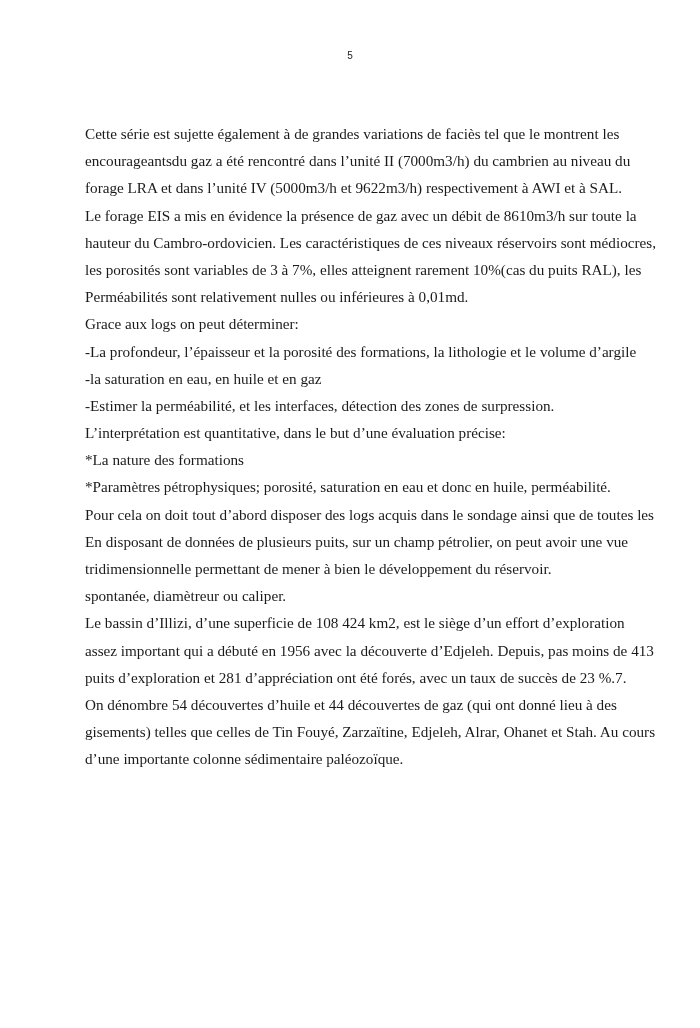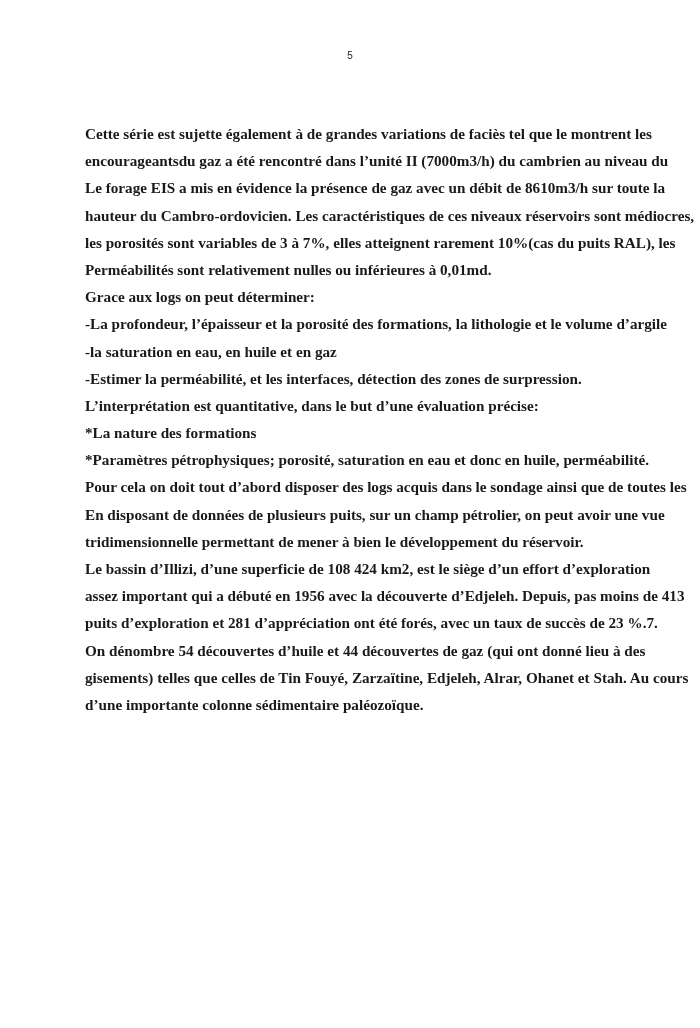--- a/index.html
+++ b/index.html
@@ -33,48 +33,49 @@
       font-size: 15.2px;
       line-height: 27.2px;
     }
     .line {
       display: block;
       height: 27.2px;
       white-space: nowrap;
       text-align: justify;
       text-align-last: justify;
       overflow: visible;
-      font-weight: bold;
     }
     .line.last {
       text-align: left;
       text-align-last: left;
     }
   </style>
 </head>
 <body>
 
 <div class="page-number">5</div>
 
 <div class="body-text" id="body-text">
     <span class="line">Cette série est sujette également à de grandes variations de faciès tel que le montrent les</span>
     <span class="line">encourageantsdu gaz a été rencontré dans l’unité II (7000m3/h) du cambrien au niveau du</span>
+    <span class="line last">forage LRA et dans l’unité IV (5000m3/h et 9622m3/h) respectivement à AWI et à   SAL.</span>
     <span class="line">Le forage EIS a mis en évidence la présence de gaz avec un débit de 8610m3/h sur toute la</span>
     <span class="line">hauteur du Cambro-ordovicien. Les caractéristiques de ces niveaux réservoirs sont médiocres,</span>
     <span class="line">les porosités sont variables de 3 à 7%, elles atteignent rarement 10%(cas du puits RAL), les</span>
     <span class="line last">Perméabilités sont relativement nulles ou inférieures à 0,01md.</span>
     <span class="line last">Grace aux logs on peut déterminer:</span>
     <span class="line last">-La profondeur, l’épaisseur et la porosité des formations, la lithologie et le volume d’argile</span>
     <span class="line last">-la saturation en eau, en huile et en gaz</span>
     <span class="line last">-Estimer la perméabilité, et les interfaces, détection des zones de surpression.</span>
     <span class="line last">L’interprétation est quantitative, dans le but d’une évaluation précise:</span>
     <span class="line last">*La nature des formations</span>
     <span class="line last">*Paramètres pétrophysiques; porosité, saturation en eau et donc en huile, perméabilité.</span>
     <span class="line">Pour cela on doit tout d’abord disposer des logs acquis dans le sondage ainsi que de toutes les</span>
     <span class="line">En disposant de données de plusieurs puits, sur un champ pétrolier, on peut avoir une vue</span>
     <span class="line last">tridimensionnelle permettant de mener à bien le développement du réservoir.</span>
+    <span class="line last">spontanée, diamètreur ou caliper.</span>
     <span class="line">Le bassin d’Illizi, d’une superficie de 108 424 km2, est le siège d’un effort d’exploration</span>
     <span class="line">assez important qui a débuté en 1956 avec la découverte d’Edjeleh. Depuis, pas moins de 413</span>
     <span class="line">puits d’exploration et 281 d’appréciation ont été forés, avec un taux de succès de 23 %.7.</span>
     <span class="line">On dénombre 54 découvertes d’huile et 44 découvertes de gaz (qui ont donné lieu à des</span>
     <span class="line">gisements) telles que celles de Tin Fouyé, Zarzaïtine, Edjeleh, Alrar, Ohanet et Stah. Au cours</span>
     <span class="line last">d’une importante colonne sédimentaire paléozoïque.</span>
   </div>
 
 </body></html>

